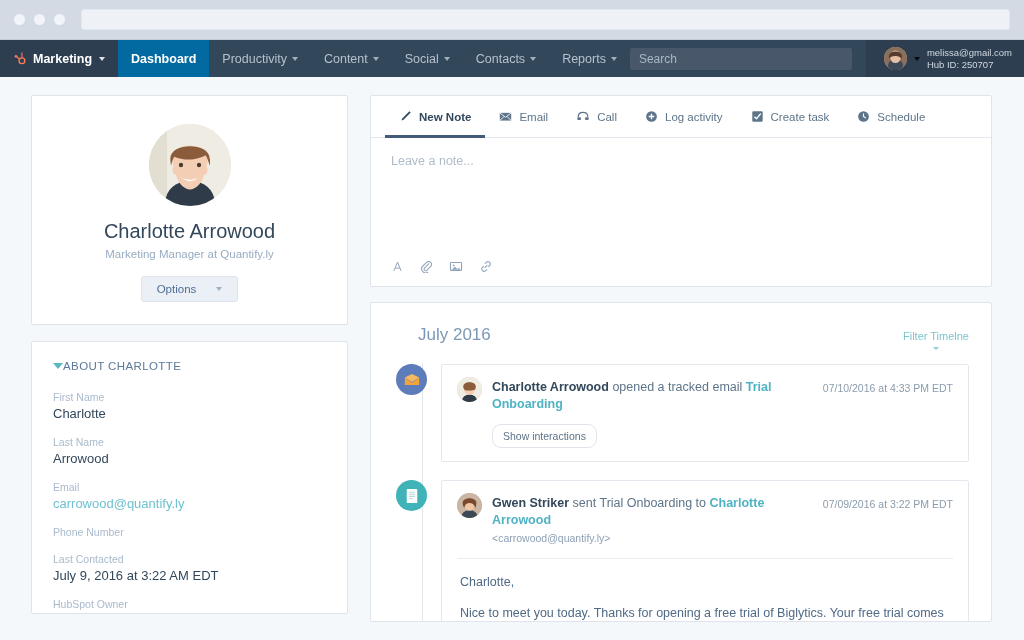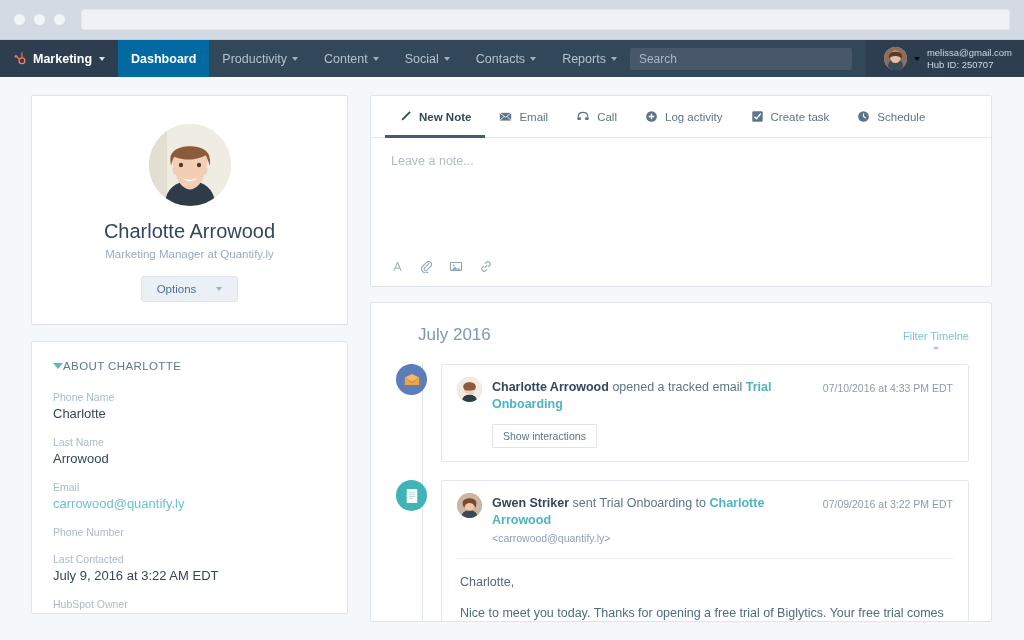--- a/index.html
+++ b/index.html
@@ -186,21 +186,21 @@
     padding: 12px 15px 11px;
   }
   .tl-av { width: 25px; height: 25px; border-radius: 50%; flex: none; overflow: hidden; background: #d7c4b4; }
   .tl-text { flex: 1; min-width: 0; font-size: 12.5px; color: #5d7489; line-height: 17px; padding-top: 2px; }
   .tl-text b { color: #33475b; }
   .tl-text .teal { color: #4fb3c4; font-weight: bold; }
   .tl-sub { font-size: 10.5px; color: #8ea1b5; margin-top: 1px; }
   .tl-date { font-size: 10.5px; color: #8b9cad; white-space: nowrap; padding-top: 5px; }
   .tl-actions { padding: 0 15px 13px 50px; }
   .show-btn {
-    background: #fff; border: 1px solid #dfe4ea; border-radius: 1px;
+    background: #fff; border: 1px solid #dfe4ea; border-radius: 9px;
     color: #5d7489; font-size: 10.5px; padding: 5px 10px;
     font-family: "Liberation Sans", sans-serif;
   }
   .tl-divider { height: 1px; background: #eaeef3; margin: 0 15px; }
   .tl-mail-body {
     padding: 14px 18px 10px;
     font-size: 12.5px; color: #4f6a85; line-height: 18px;
   }
   .tl-mail-body p { margin-bottom: 13px; }
 </style>
@@ -300,21 +300,21 @@
         </button>
       </div>
 
       <div class="card about-card">
         <div class="about-head">
           <span class="tri-down"></span>
           <span>ABOUT CHARLOTTE</span>
         </div>
 
         <div class="field">
-          <div class="field-label">Phone Name</div>
+          <div class="field-label">First Name</div>
           <div class="field-value">Charlotte</div>
         </div>
         <div class="field">
           <div class="field-label">Last Name</div>
           <div class="field-value">Arrowood</div>
         </div>
         <div class="field">
           <div class="field-label">Email</div>
           <div class="field-value link">carrowood@quantify.ly</div>
         </div>

